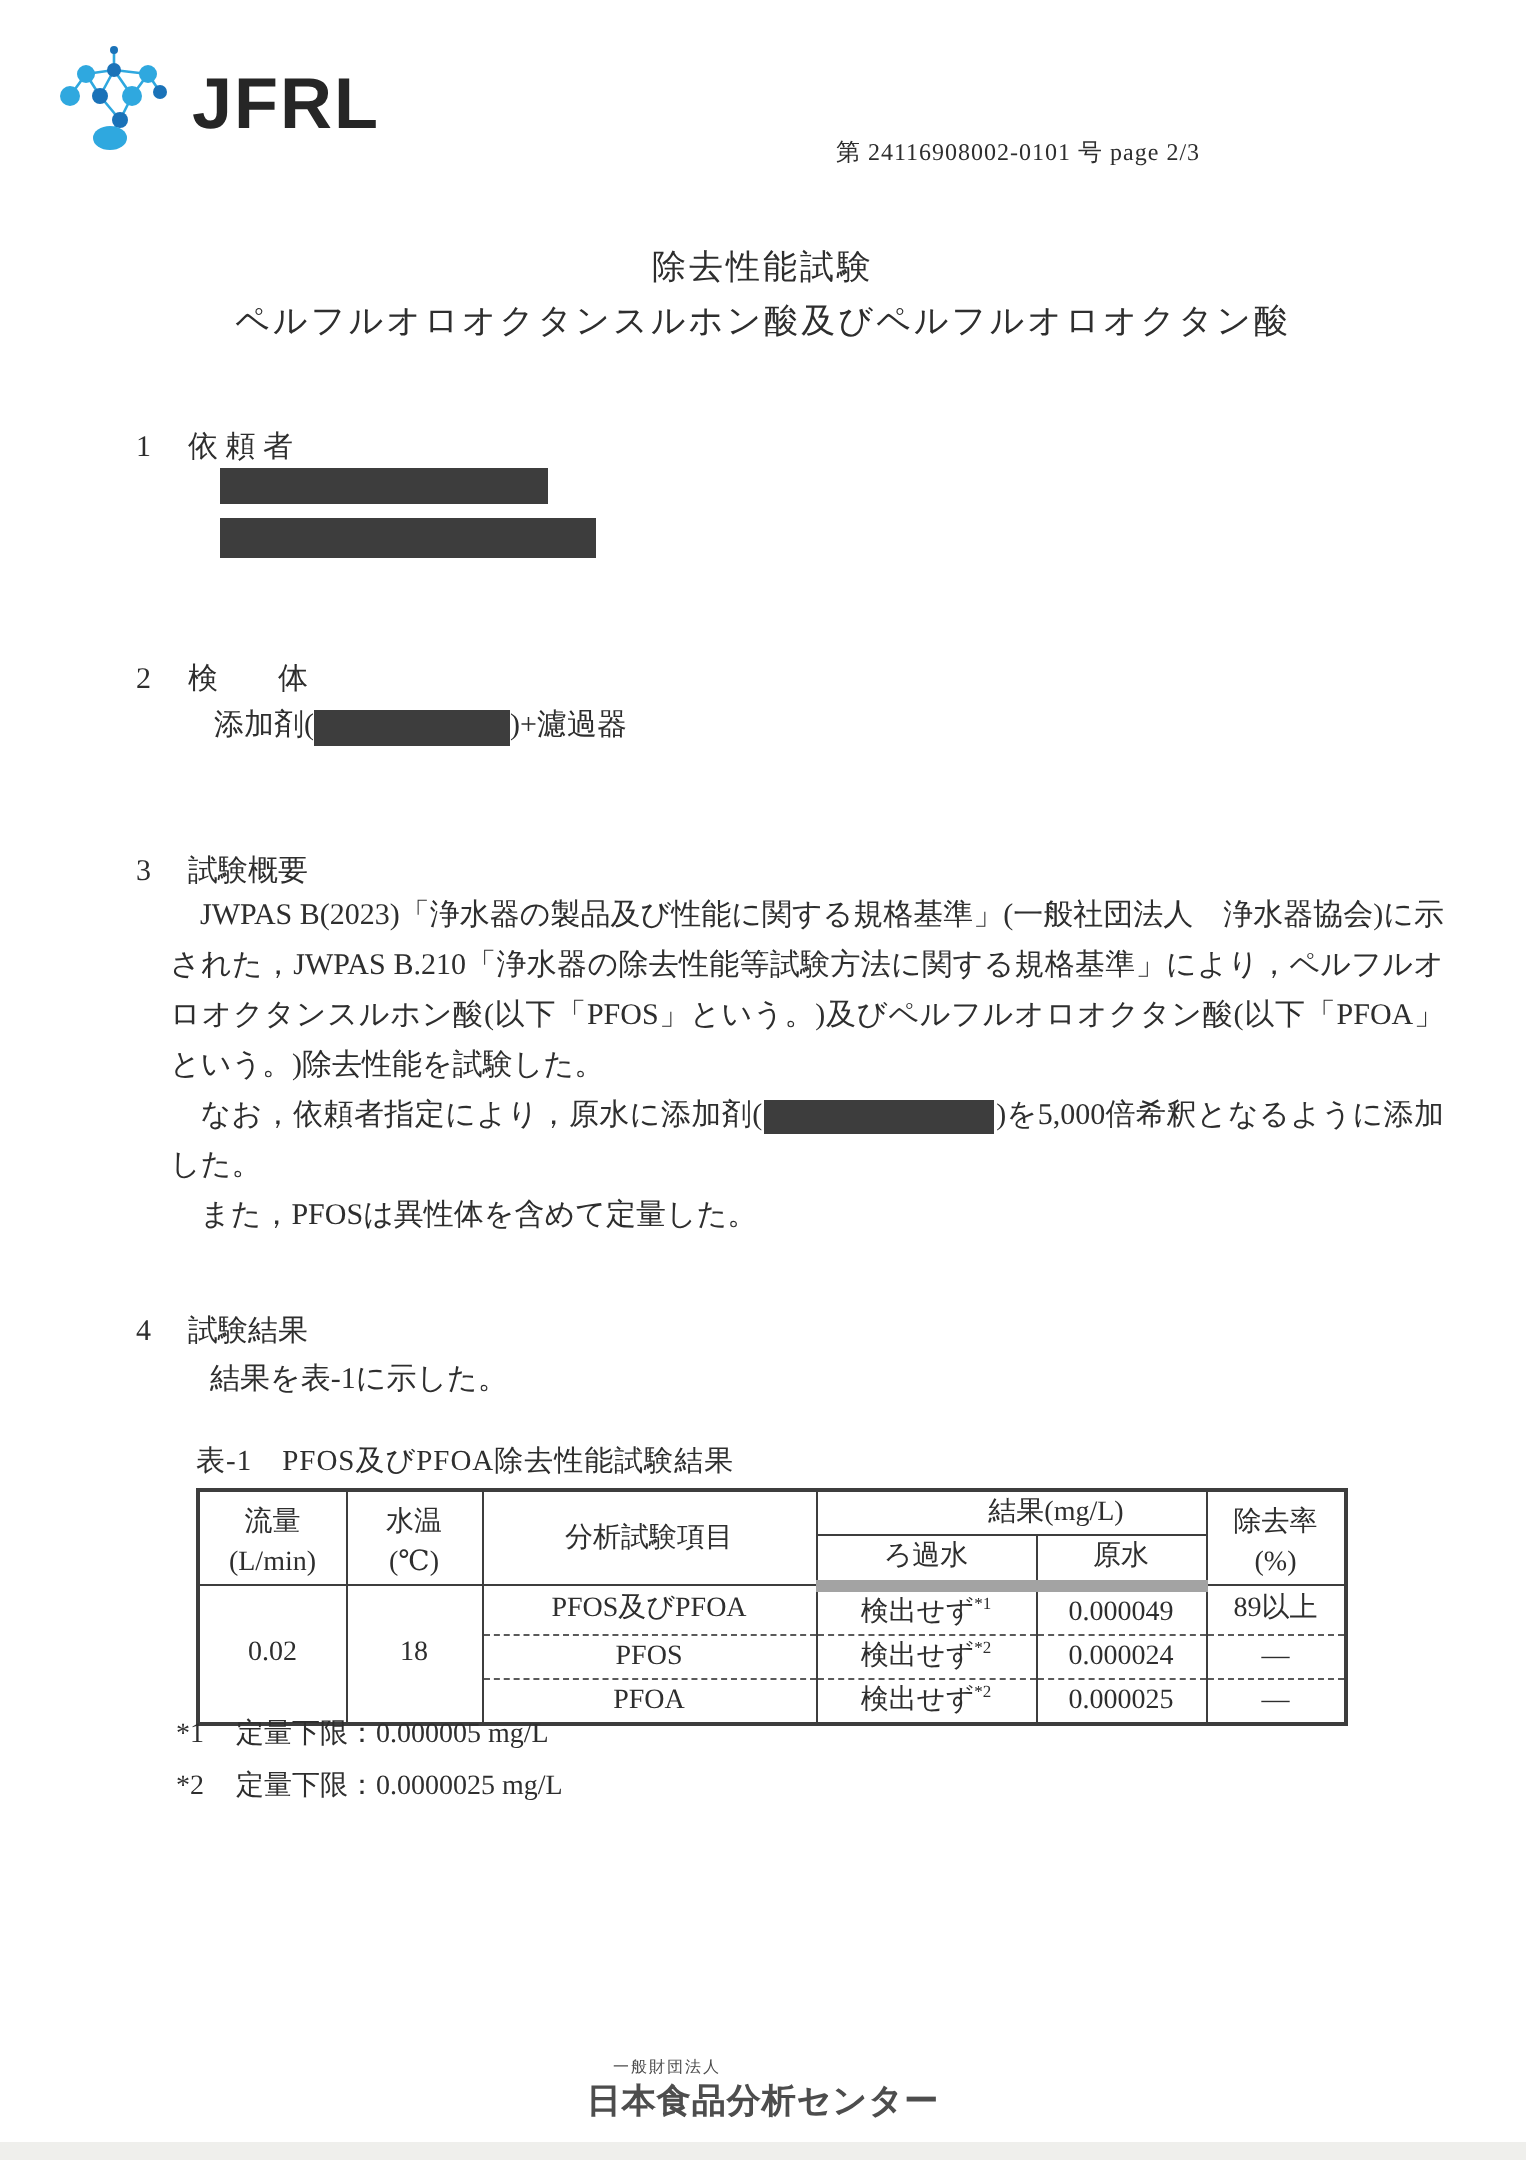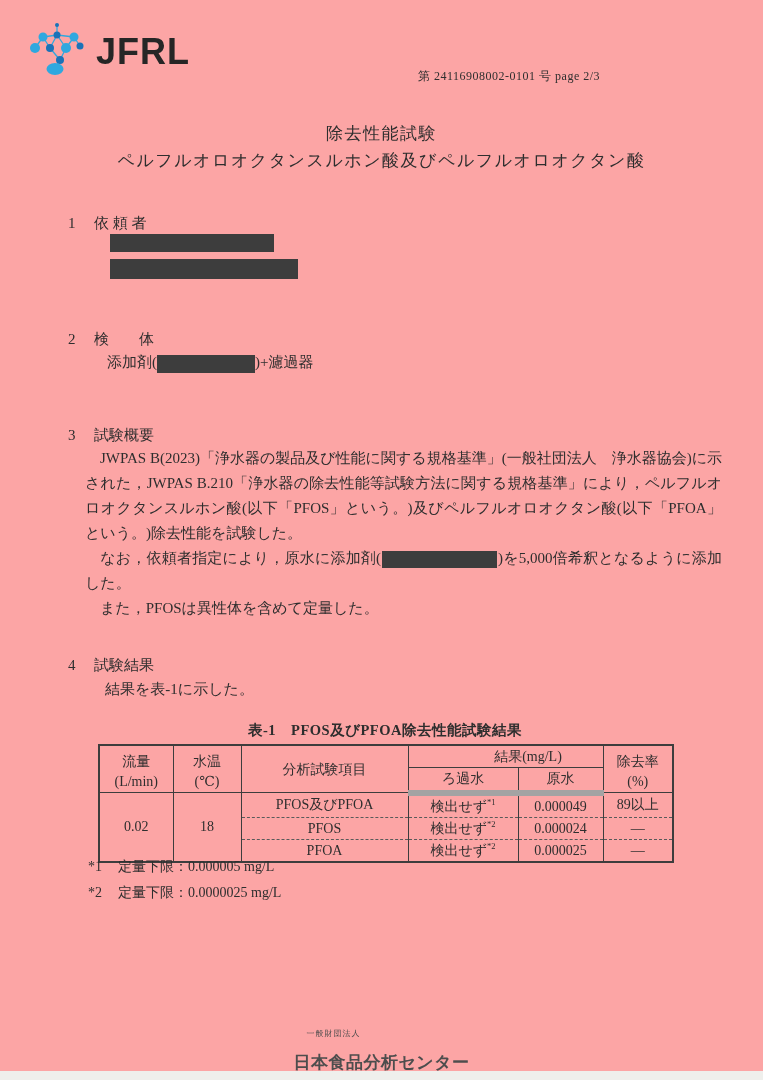--- a/index.html
+++ b/index.html
@@ -1,20 +1,20 @@
 <!DOCTYPE html>
 <html><head>
 <meta charset="utf-8">
 <style>
   html,body{margin:0;padding:0;background:#e8e8e8;}
   .page{
     position:relative;
     width:763px;height:1080px;
     margin:0 auto;
-    background:#fca5a5;
+    background:#ffffff;
     font-family:"Liberation Serif","DejaVu Serif",serif;
     color:#2e2e2e;
     overflow:hidden;
   }
   .abs{position:absolute;}
 
   
   .logo-wrap{left:30px;top:22px;display:flex;align-items:center;}
   .logo-icon{width:60px;height:54px;}
   .logo-text{
@@ -38,22 +38,22 @@
   .sec-heading .num{display:inline-block;width:26px;}
   .redaction{background:#3d3d3d;display:inline-block;vertical-align:middle;}
   .bar-block{position:absolute;background:#3d3d3d;}
   .body-line{font-size:15px;white-space:nowrap;}
   .para-wrap{left:85px;top:446px;width:637px;font-size:15px;line-height:25px;text-align:justify;}
   .para-wrap p{margin:0;}
   .inline-bar{width:115px;height:17px;margin:0 1px;}
 
   
   .table-caption{
-    left:98px;top:721px;width:574px;text-align:center;
-    font-size:14.5px;letter-spacing:0.5px;font-weight:bold;
+    left:98px;top:721px;width:574px;text-align:left;
+    font-size:14.5px;letter-spacing:0.5px;
   }
   .result-table{
     left:98px;top:744px;
     border-collapse:collapse;table-layout:fixed;
     font-size:14px;color:#2e2e2e;
     border:2px solid #3d3d3d;
   }
   .result-table td{
     border-left:1px solid #3d3d3d;
     border-top:none;border-right:none;border-bottom:none;
@@ -71,21 +71,21 @@
 
   .footnote{font-size:14px;white-space:nowrap;}
   .footnote .fn-label{display:inline-block;width:30px;}
 
   
   .footer{
     left:0;top:1028px;width:763px;text-align:center;
     font-family:"Liberation Sans","DejaVu Sans",sans-serif;color:#4d4d4d;
   }
   .footer .small-org{font-size:8px;letter-spacing:1px;text-align:left;width:150px;margin:0 auto;}
-  .footer .main-org{font-size:17px;font-weight:bold;letter-spacing:0.5px;margin-top:12px;}
+  .footer .main-org{font-size:17px;font-weight:bold;letter-spacing:0.5px;}
   .bottom-strip{left:0;top:1071px;width:763px;height:9px;background:#efefec;}
 </style>
 </head>
 <body>
 
 <div class="page">
 
   <div class="abs logo-wrap">
     <svg class="logo-icon" viewBox="0 0 60 54">
       <g stroke="#2fa8df" stroke-width="1.3" fill="none">

